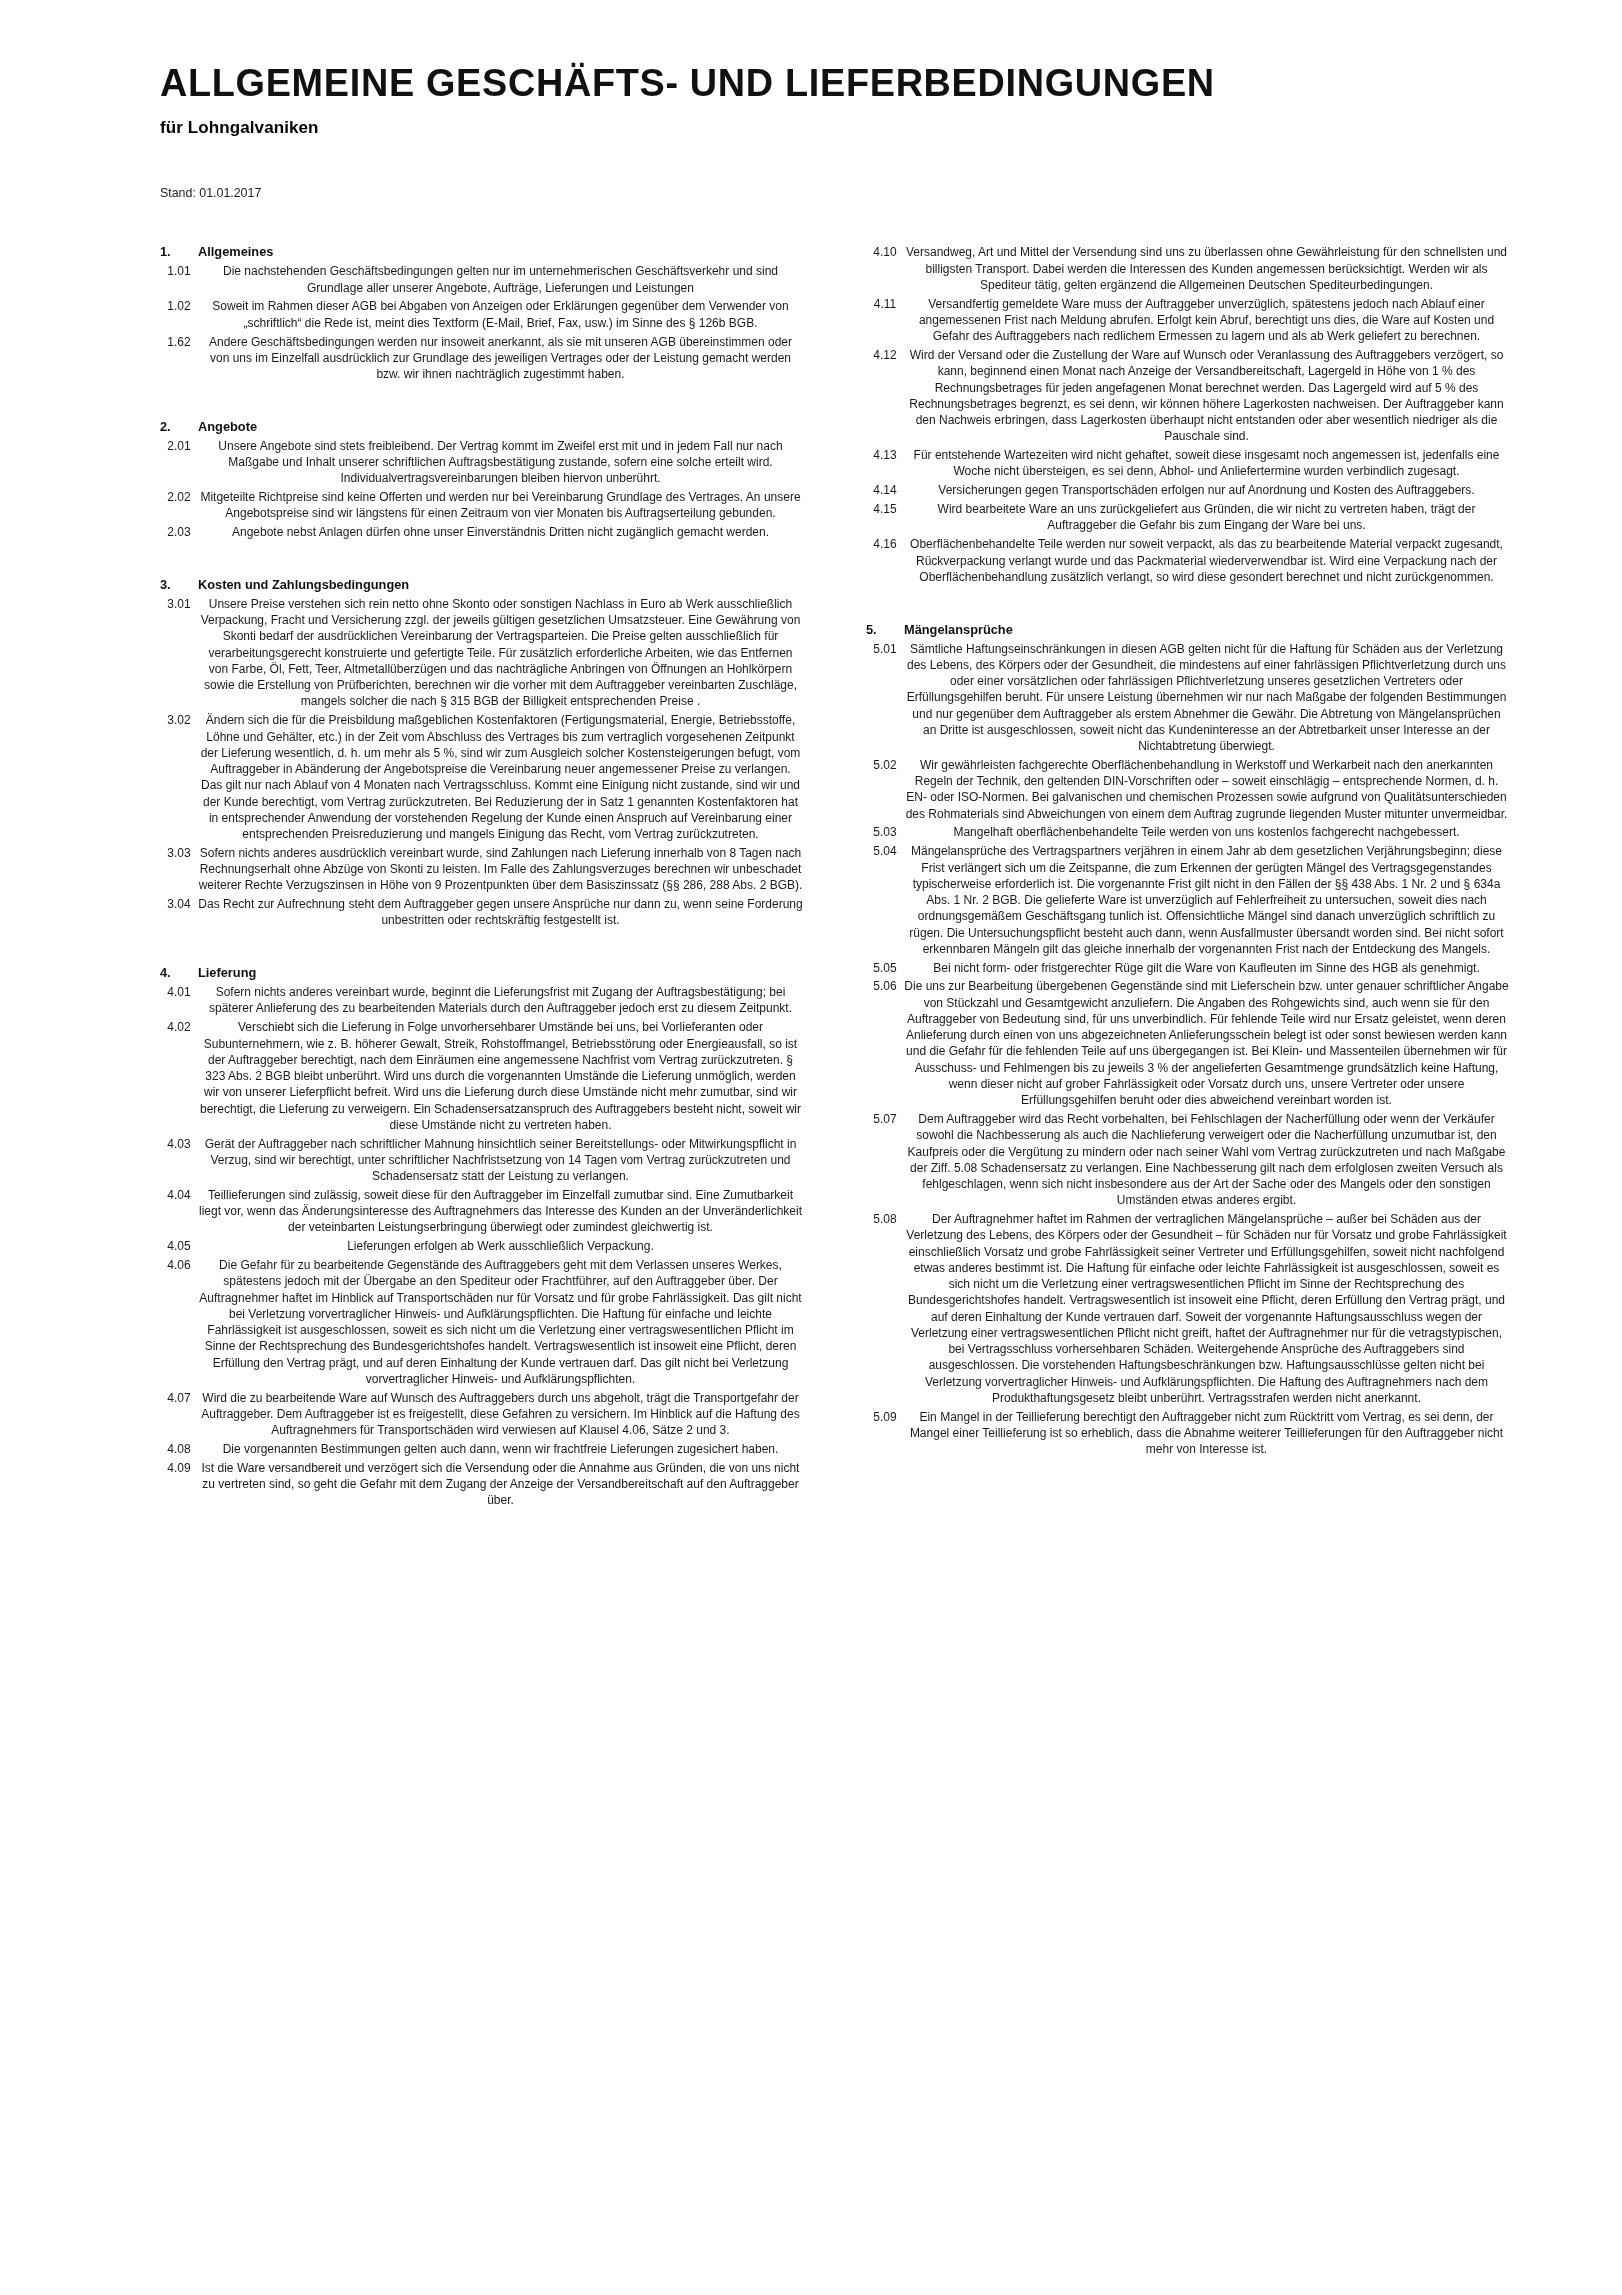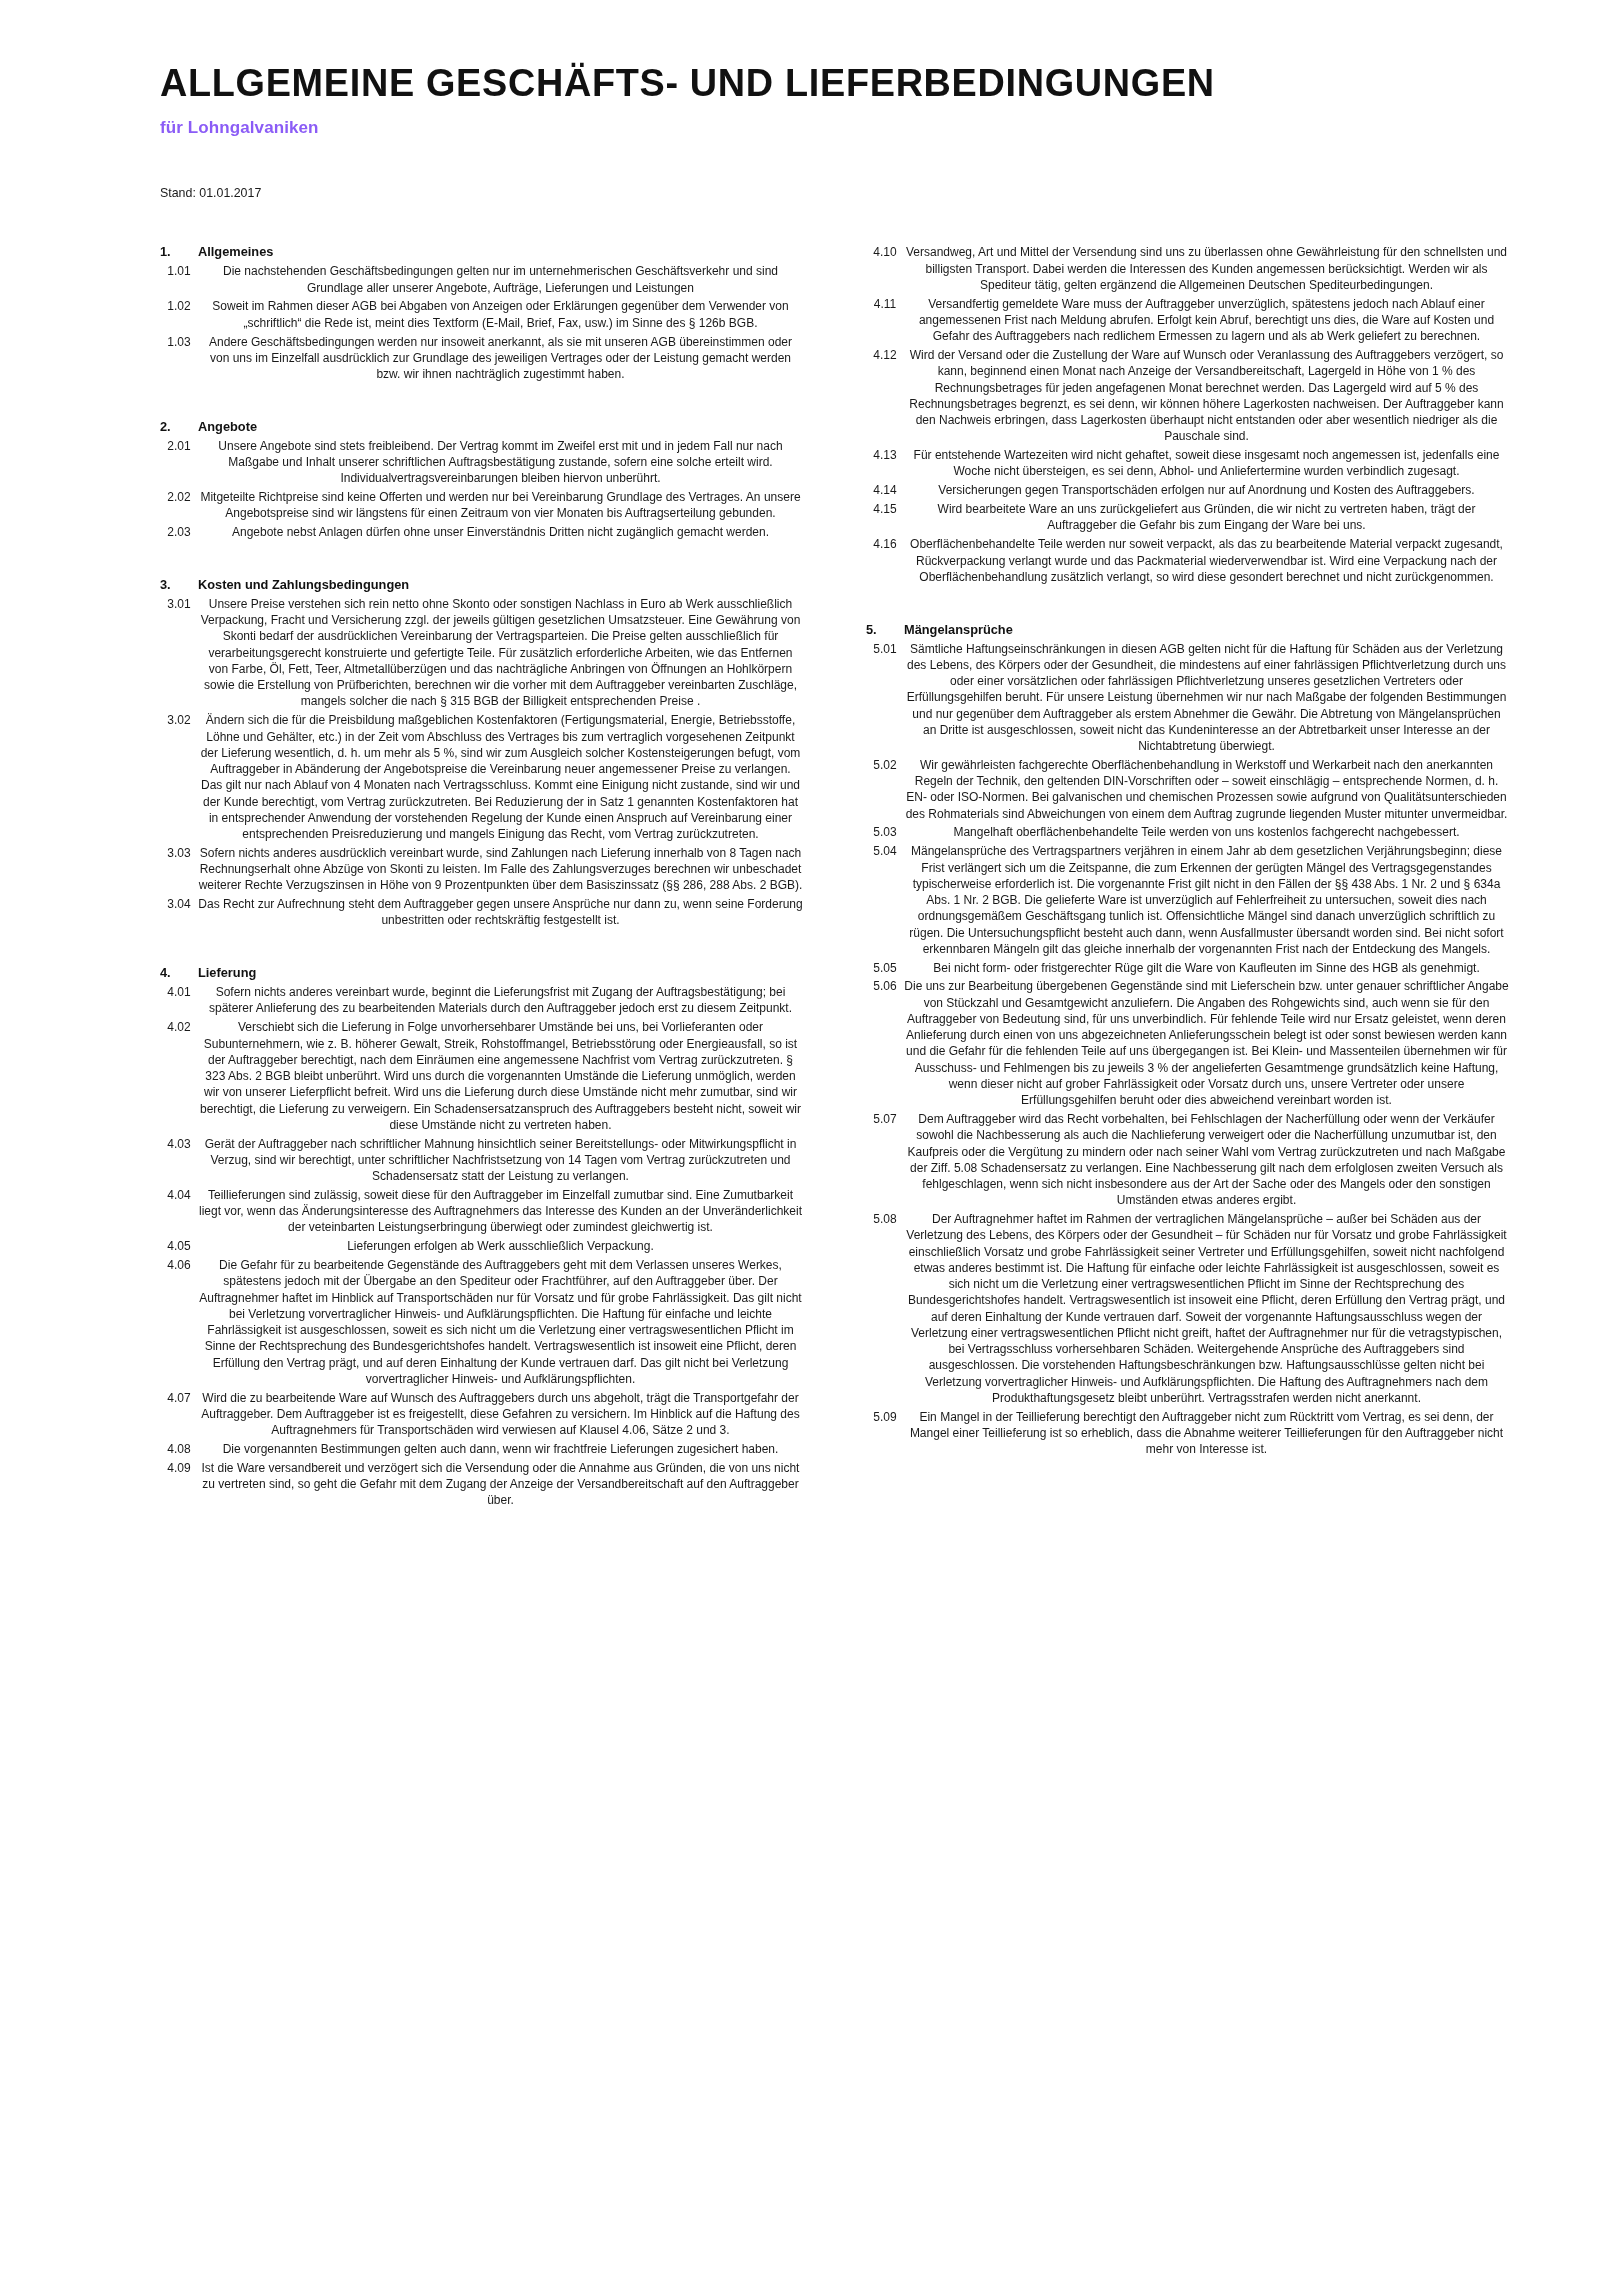--- a/index.html
+++ b/index.html
@@ -32,21 +32,21 @@
     margin: 0;
     color: #111111;
     transform: scaleX(0.97);
     transform-origin: left center;
     white-space: nowrap;
   }
   .doc-subtitle {
     font-size: 17px;
     font-weight: 700;
     margin: 15.7px 0 0 0;
-    color: #8b5cf6;
+    color: #000000;
     letter-spacing: 0.1px;
   }
   .doc-status {
     font-size: 12.4px;
     font-weight: 400;
     margin: 48px 0 16px 0;
     color: #1a1a1a;
   }
 
   
@@ -122,21 +122,21 @@
           <div class="clause-group">
             <div class="clause">
               <span class="cl-num">1.01</span>
               <span class="cl-text">Die nachstehenden Geschäftsbedingungen gelten nur im unternehmerischen Geschäftsverkehr und sind Grundlage aller unserer Angebote, Aufträge, Lieferungen und Leistungen</span>
             </div>
             <div class="clause">
               <span class="cl-num">1.02</span>
               <span class="cl-text">Soweit im Rahmen dieser AGB bei Abgaben von Anzeigen oder Erklärungen gegenüber dem Verwender von „schriftlich“ die Rede ist, meint dies Textform (E-Mail, Brief, Fax, usw.) im Sinne des § 126b BGB.</span>
             </div>
             <div class="clause">
-              <span class="cl-num">1.03</span>
+              <span class="cl-num">1.62</span>
               <span class="cl-text">Andere Geschäftsbedingungen werden nur insoweit anerkannt, als sie mit unseren AGB übereinstimmen oder von uns im Einzelfall ausdrücklich zur Grundlage des jeweiligen Vertrages oder der Leistung gemacht werden bzw. wir ihnen nachträglich zugestimmt haben.</span>
             </div>
           </div>
         </div>
         <div class="section-block">
           <div class="section-spacer-top"></div>
           <div class="section-heading">
             <span class="sec-num">2.</span>
             <span class="sec-title">Angebote</span>
           </div>

